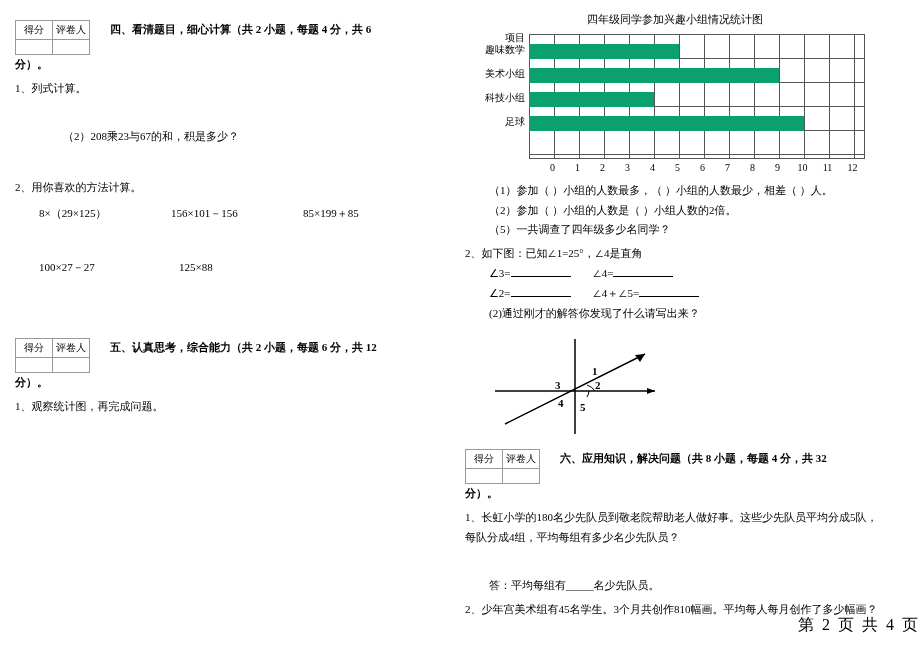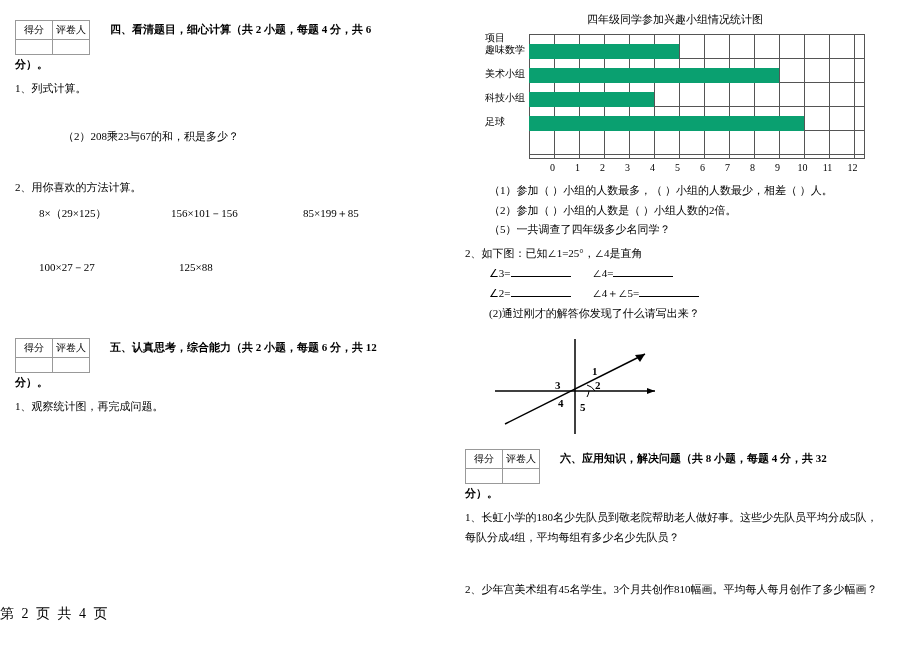--- a/index.html
+++ b/index.html
@@ -11,30 +11,30 @@
 table.score td.blank{height:14px}
 .sec-head{display:flex;align-items:flex-start;margin-top:10px}
 .sec-title{font-weight:bold}
 .indent1{padding-left:24px}
 .indent2{padding-left:48px}
 .expr-row{display:flex;margin-top:6px}
 .expr-row span{width:140px}
 .chart{width:380px;margin:0 auto}
 .chart-title{text-align:center;font-size:11px;margin-bottom:4px}
 .chart-body{display:flex}
-.ylabels{display:flex;flex-direction:column;font-size:10px;padding-right:4px}
+.ylabels{display:flex;flex-direction:column;font-size:10px;text-align:right;padding-right:4px}
 .ylabels div{height:24px;line-height:24px}
 .chart-grid{position:relative;flex:1;height:124px;background-image:linear-gradient(#555 1px,transparent 1px),linear-gradient(90deg,#555 1px,transparent 1px);background-size:25px 24px;border-right:1px solid #555;border-bottom:1px solid #555}
 .bar{position:absolute;height:15px;background:#0aa070}
 .xaxis{display:flex;font-size:10px;margin-left:55px}
 .xaxis div{width:25px;text-align:center}
 .blank-line{border-bottom:1px solid #000;display:inline-block;min-width:60px;height:12px}
 .angle-img{width:150px;height:110px;position:relative;margin:6px 0 6px 30px}
 svg{display:block}
-.footer{position:absolute;bottom:24px;width:100%;text-align:left;font-size:14px;letter-spacing:2px}
+.footer{position:absolute;bottom:10px;width:100%;text-align:right;font-size:16px;letter-spacing:2px}
 .q{margin-top:4px}
 .gap{height:28px}
 </style>
 </head>
 <body>
 
 <div class="page">
   <div class="col">
     <div class="sec-head">
       <table class="score">
@@ -166,17 +166,18 @@
               <td class="blank"></td>
             </tr>
       </tbody>
         </table>
       <span class="sec-title">六、应用知识，解决问题（共 8 小题，每题 4 分，共 32</span>
     </div>
     <div class="sec-title">分）。</div>
 
     <div class="q">1、长虹小学的180名少先队员到敬老院帮助老人做好事。这些少先队员平均分成5队，每队分成4组，平均每组有多少名少先队员？</div>
     <div class="gap"></div>
+    <div class="indent1">答：平均每组有_____名少先队员。</div>
     <div class="q">2、少年宫美术组有45名学生。3个月共创作810幅画。平均每人每月创作了多少幅画？</div>
   </div>
 
   <div class="footer">第 2 页 共 4 页</div>
 </div>
 
 </body></html>

